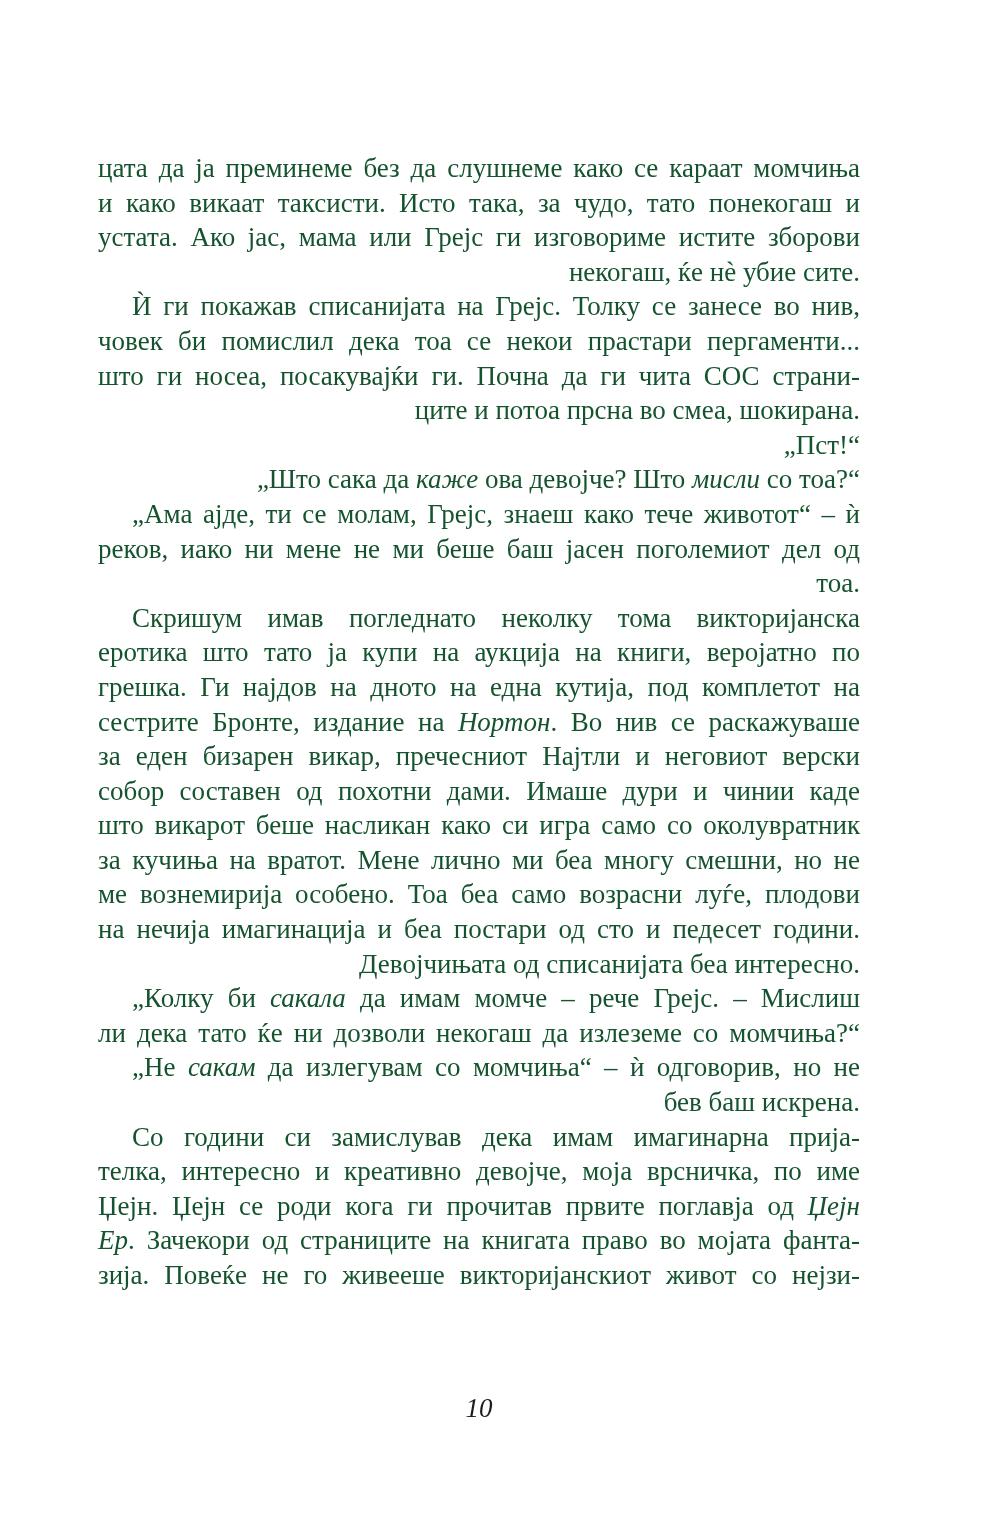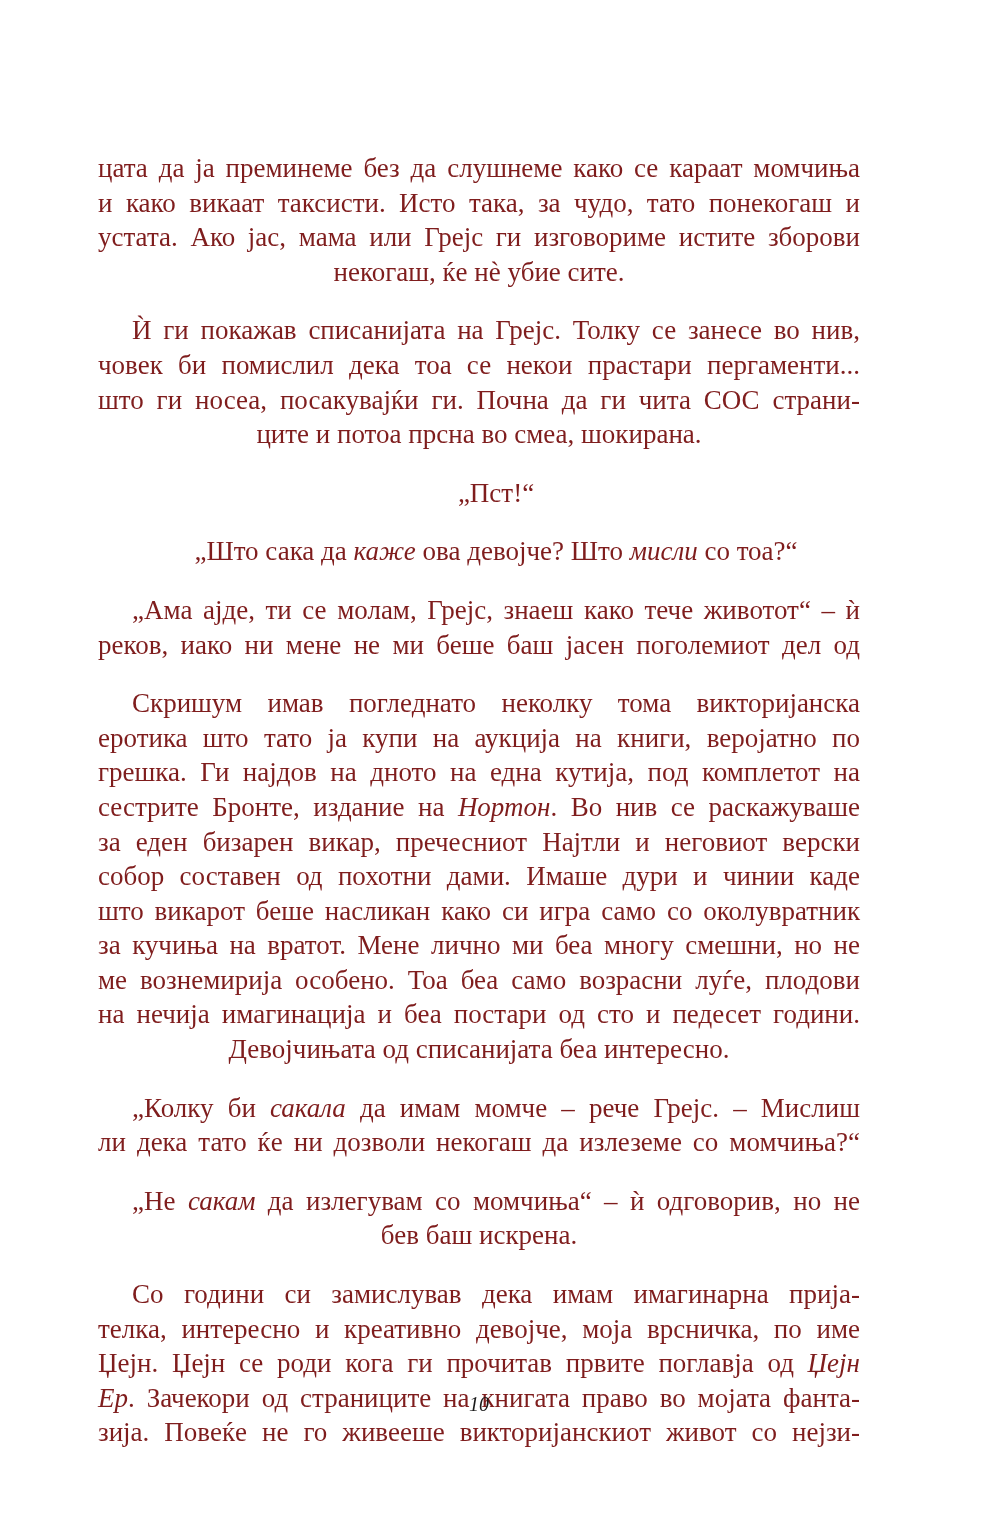--- a/index.html
+++ b/index.html
@@ -20,66 +20,66 @@
     color: #1b1b1b;
     overflow: hidden;
   }
   .text-block {
     position: absolute;
     left: 98px;
     top: 151px;
     width: 762px;
     font-size: 27px;
     line-height: 34.6px;
-    color: #7f1d1d;
+    color: #14532d;
   }
   .line {
-    text-align: center;
+    text-align: right;
     min-height: 34.6px;
   }
   .line.just {
     text-align: justify;
     text-align-last: justify;
     text-justify: inter-word;
   }
   .line.indent {
     text-indent: 34px;
-    margin-top: 24px;
   }
   .line em {
     font-style: italic;
   }
   .page-number {
     position: absolute;
     left: 98px;
     top: 1393px;
     width: 762px;
     text-align: center;
     font-style: italic;
-    font-size: 20px;
+    font-size: 27px;
     color: #1b1b1b;
   }
 </style>
 </head>
 <body>
 
 <div class="book-page" style="background: rgb(255, 255, 255); color: rgb(27, 27, 27);">
   <div class="text-block">
       <div class="line just"><span>цата да ја преминеме без да слушнеме како се караат момчиња</span></div>
       <div class="line just"><span>и како викаат таксисти. Исто така, за чудо, тато понекогаш и</span></div>
       <div class="line just"><span>устата. Ако јас, мама или Грејс ги изговориме истите зборови</span></div>
       <div class="line"><span>некогаш, ќе нѐ убие сите.</span></div>
       <div class="line just indent"><span>Ѝ ги покажав списанијата на Грејс. Толку се занесе во нив,</span></div>
       <div class="line just"><span>човек би помислил дека тоа се некои прастари пергаменти...</span></div>
       <div class="line just"><span>што ги носеа, посакувајќи ги. Почна да ги чита СОС страни-</span></div>
       <div class="line"><span>ците и потоа прсна во смеа, шокирана.</span></div>
       <div class="line indent"><span>„Пст!“</span></div>
       <div class="line indent"><span>„Што сака да </span><em>каже</em><span> ова девојче? Што </span><em>мисли</em><span> со тоа?“</span></div>
       <div class="line just indent"><span>„Ама ајде, ти се молам, Грејс, знаеш како тече животот“ – ѝ</span></div>
       <div class="line just"><span>реков, иако ни мене не ми беше баш јасен поголемиот дел од</span></div>
+      <div class="line"><span>тоа.</span></div>
       <div class="line just indent"><span>Скришум имав погледнато неколку тома викторијанска</span></div>
       <div class="line just"><span>еротика што тато ја купи на аукција на книги, веројатно по</span></div>
       <div class="line just"><span>грешка. Ги најдов на дното на една кутија, под комплетот на</span></div>
       <div class="line just"><span>сестрите Бронте, издание на </span><em>Нортон</em><span>. Во нив се раскажуваше</span></div>
       <div class="line just"><span>за еден бизарен викар, пречесниот Најтли и неговиот верски</span></div>
       <div class="line just"><span>собор составен од похотни дами. Имаше дури и чинии каде</span></div>
       <div class="line just"><span>што викарот беше насликан како си игра само со околувратник</span></div>
       <div class="line just"><span>за кучиња на вратот. Мене лично ми беа многу смешни, но не</span></div>
       <div class="line just"><span>ме вознемирија особено. Тоа беа само возрасни луѓе, плодови</span></div>
       <div class="line just"><span>на нечија имагинација и беа постари од сто и педесет години.</span></div>

